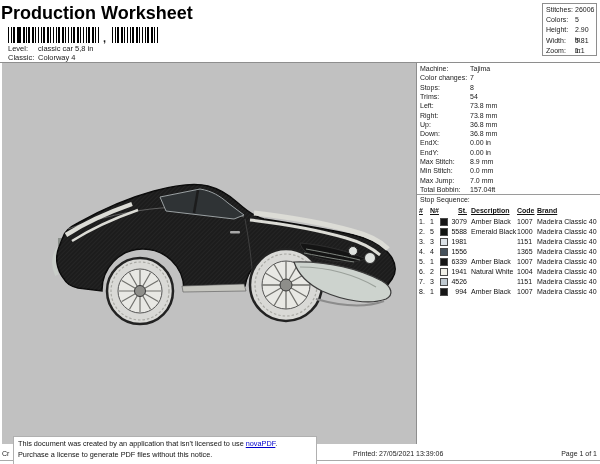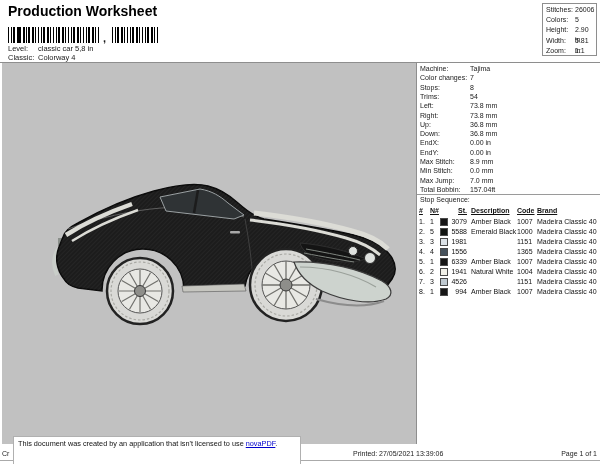--- a/index.html
+++ b/index.html
@@ -1,20 +1,20 @@
 <!DOCTYPE html>
 <html><head>
 <meta charset="utf-8">
 <style>
   html,body{margin:0;padding:0;}
   .page{position:relative;width:600px;height:464px;background:#ffffff;overflow:hidden;
         font-family:"Liberation Sans","DejaVu Sans",sans-serif;color:#1a1a1a;}
 
   
-  .title{position:absolute;left:8px;top:3px;font-size:14px;font-weight:bold;color:#000;}
+  .title{position:absolute;left:1px;top:3px;font-size:18px;font-weight:bold;color:#000;}
   .subtitle{position:absolute;left:8px;top:18px;font-size:8.5px;color:#222;}
   .barcode{position:absolute;left:8px;top:27px;height:16px;width:150px;}
   .bc{position:absolute;top:0;height:16px;background-image:
       repeating-linear-gradient(90deg,#000 0 1.5px,transparent 1.5px 5px),
       repeating-linear-gradient(90deg,#000 0 1px,transparent 1px 3px);}
   .bc1{left:0;width:92px;}
   .bc2{left:104px;width:46px;}
   .bc-sep{position:absolute;left:95px;top:5px;font-size:11px;font-weight:bold;}
   .kvrow{position:absolute;left:8px;font-size:7.5px;line-height:9px;width:220px;}
   .kvrow .k{position:absolute;left:0;}
@@ -59,21 +59,21 @@
   .thead .c-st{text-align:right;}
 
   
   .footer{position:absolute;left:0;top:449px;width:600px;height:10px;font-size:7px;line-height:10px;color:#222;}
   .f-created{position:absolute;left:2px;}
   .f-printed{position:absolute;left:353px;}
   .f-page{position:absolute;left:545px;width:52px;text-align:right;}
 
   
   .notice{position:absolute;left:13px;top:436px;width:282px;height:25px;background:#fff;
-          border:1px solid #b0b0b0;padding:2px 0 0 4px;z-index:6;font-size:7.3px;line-height:10.5px;color:#111;}
+          border:1px solid #b0b0b0;padding:2px 16px 0 4px;z-index:6;font-size:7.3px;line-height:10.5px;color:#111;}
   .nova-link{color:#0000cc;text-decoration:underline;cursor:pointer;}
 </style>
 </head>
 <body>
 
 <div class="page">
 
   <div class="title">Production Worksheet</div>
 
   <div class="barcode">
@@ -344,15 +344,16 @@
 
   <div class="footer">
     <span class="f-created">Cr</span>
     <span class="f-printed">Printed: 27/05/2021 13:39:06</span>
     <span class="f-page">Page 1 of 1</span>
   </div>
   <div class="hline-bottom"></div>
 
   <div class="notice">
     <div><span>This document was created by an application that isn't licensed to use </span><a class="nova-link">novaPDF</a><span>.</span></div>
+    <div>Purchase a license to generate PDF files without this notice.</div>
   </div>
 
 </div>
 
 </body></html>

